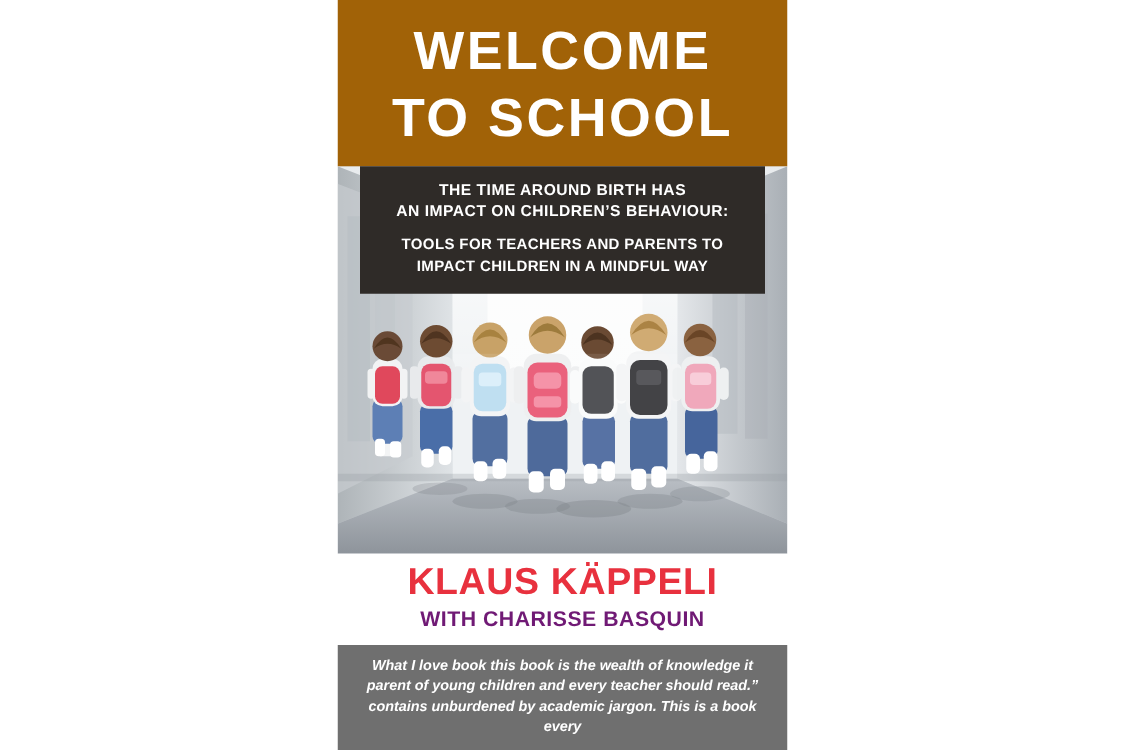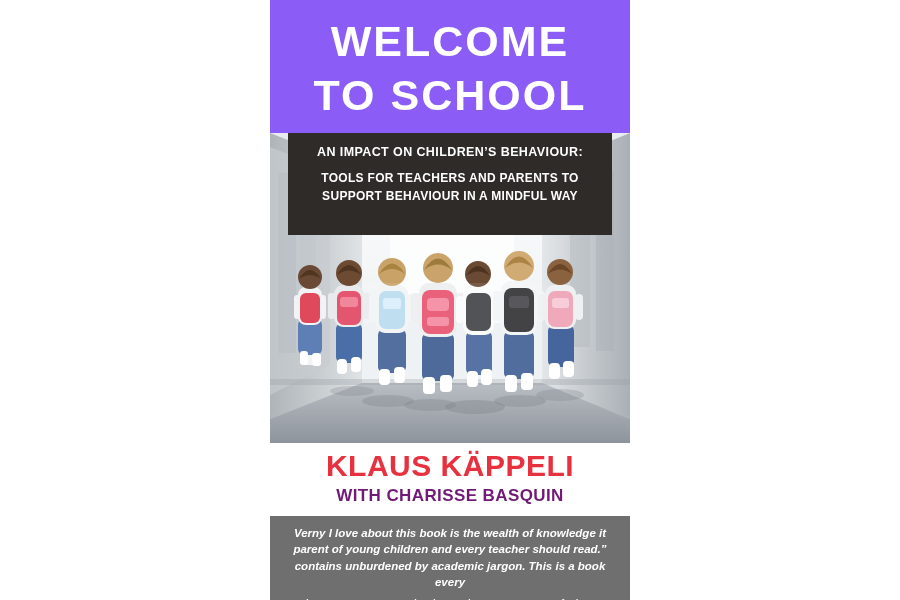--- a/index.html
+++ b/index.html
@@ -32,21 +32,21 @@
     overflow: hidden;
   }
 
   
   .title-band {
     position: absolute;
     left: 0;
     top: 0;
     width: 360px;
     height: 133px;
-    background: #8b5cf6;
+    background: #a16207;
     display: flex;
     flex-direction: column;
     align-items: center;
     justify-content: center;
     box-sizing: border-box;
     padding-top: 6px;
   }
   .title-line1 {
     color: #ffffff;
     font-family: "Liberation Sans", sans-serif;
@@ -318,31 +318,32 @@
         <rect x="92" y="150" width="180" height="100" fill="#ffffff" opacity="0.10"></rect>
       </svg>
     </div>
 
     <div class="title-band">
       <div class="title-line1">WELCOME</div>
       <div class="title-line2">TO SCHOOL</div>
     </div>
 
     <div class="subtitle-plaque">
+      <div class="sub-a">THE TIME AROUND BIRTH HAS</div>
       <div class="sub-a">AN IMPACT ON CHILDREN’S BEHAVIOUR:</div>
       <div class="sub-b">TOOLS FOR TEACHERS AND PARENTS TO</div>
-      <div class="sub-b" style="margin-top:2px">SUPPORT BEHAVIOUR IN A MINDFUL WAY</div>
+      <div class="sub-b" style="margin-top:2px">IMPACT CHILDREN IN A MINDFUL WAY</div>
     </div>
 
     <div class="author-block">
       <div class="author-name">KLAUS KÄPPELI</div>
       <div class="author-with">WITH CHARISSE BASQUIN</div>
     </div>
 
     <div class="testimonial">
-      <div class="quote-text">Verny I love about this book is the wealth of knowledge it</div>
+      <div class="quote-text">What I love book this book is the wealth of knowledge it</div>
       <div class="quote-text">parent of young children and every teacher should read.”</div>
       <div class="quote-text">contains unburdened by academic jargon. This is a book every</div>
       <div class="quote-attr">Thomas R. Verny MD, DHL (Hon), DPsych, FRCPC, FAPA, Stratford, ON, Canada</div>
     </div>
 
   </div>
 </div>
 
 </body></html>

